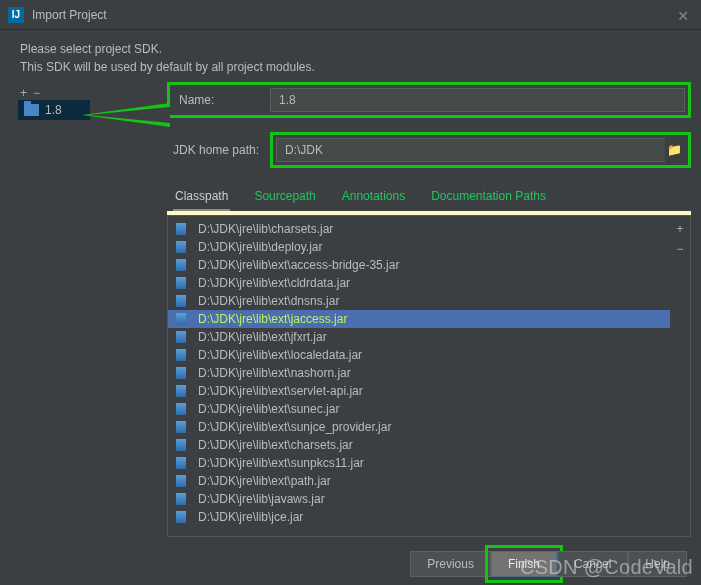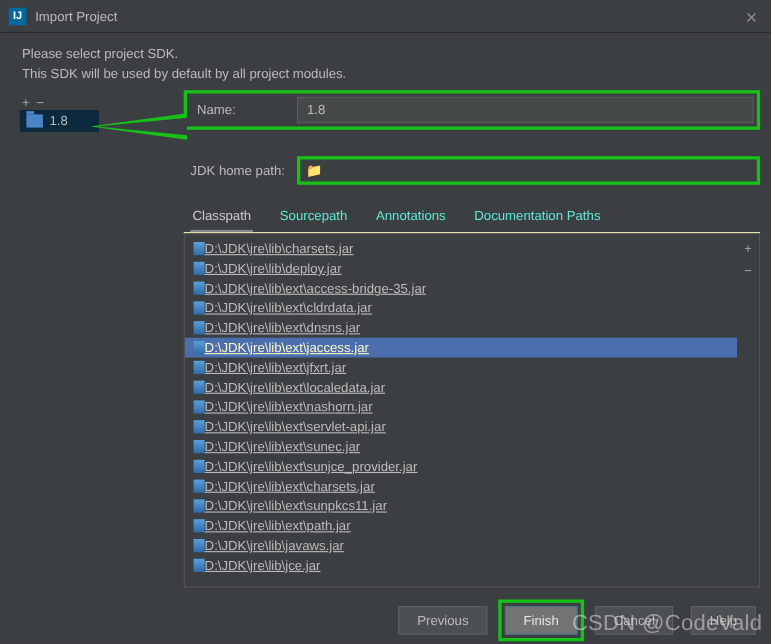--- a/index.html
+++ b/index.html
@@ -14,30 +14,30 @@
 .folder-icon { width:15px; height:12px; background:#4a86c7; display:inline-block; position:relative; }
 .folder-icon::before { content:""; position:absolute; top:-3px; left:0; width:7px; height:3px; background:#4a86c7; }
 .right-panel { position:absolute; left:167px; top:82px; right:10px; }
 .field-row { display:flex; align-items:center; margin-bottom:14px; }
 .field-label { width:97px; color:#bbb; padding-left:6px; }
 .field-input { flex:1; background:#45494a; border:1px solid #5c5c5c; color:#bbb; height:24px; padding:0 8px; }
 .highlight-box { border:3px solid #16c216; padding:3px; display:flex; align-items:center; position:relative; }
 .triangle { position:absolute; left:-88px; top:18px; width:0; height:0; border-top:12px solid transparent; border-bottom:12px solid transparent; border-right:88px solid #16c216; }
 .triangle::after { content:""; position:absolute; left:6px; top:-8px; border-top:8px solid transparent; border-bottom:8px solid transparent; border-right:82px solid #3c3f41; }
 .path-browse { width:20px; text-align:center; color:#888; }
-.tabs { display:flex; gap:22px; padding:4px 6px 0 6px; border-bottom:1px solid #fef9c3; }
-.tab { padding:3px 2px 6px 2px; color:#5eead4; cursor:default; }
+.tabs { display:flex; gap:22px; padding:4px 6px 0 6px; border-bottom:4px solid #fef9c3; }
+.tab { padding:3px 2px 6px 2px; color:#22c55e; cursor:default; }
 .tab.active { border-bottom:2px solid #888; color:#ccc; }
 .list-wrap { border:1px solid #555; margin-top:0; height:322px; display:flex; }
 .list { flex:1; overflow:hidden; padding:4px 0; }
-.list-row { display:flex; align-items:center; padding:2px 8px; gap:0; color:#bbb; white-space:nowrap;text-decoration:underline; }
-.list-row.selected { background:#4b6eaf; color:#fef9c3; }
+.list-row { display:flex; align-items:center; padding:2px 8px; gap:12px; color:#bbb; white-space:nowrap; }
+.list-row.selected { background:#4b6eaf; color:#bef264; }
 .jar-icon { width:10px; height:12px; background:linear-gradient(#5aa0d8,#2f6aa8); display:inline-block; flex-shrink:0; }
 .list-side { width:20px; display:flex; flex-direction:column; align-items:center; gap:6px; padding-top:6px; font-size:16px; color:#aaa; }
-.footer { position:absolute; bottom:8px; right:14px; display:flex; gap:16px; align-items:center;justify-content:flex-end; }
+.footer { position:absolute; bottom:8px; right:14px; display:flex; gap:0; align-items:center;justify-content:flex-end; }
 .btn { background:#4c5052; border:1px solid #5e6060; color:#bbb; padding:5px 16px; cursor:default; }
 .btn.primary { background:#737373; border-color:#4c708c; color:#e8e8e8; }
 .btn.highlighted { outline:3px solid #16c216; outline-offset:3px; }
 .watermark { position:absolute; bottom:6px; right:8px; color:rgba(220,220,220,0.55); font-size:20px; font-weight:500; letter-spacing:0.3px; }
 </style>
 </head>
 <body>
 
 <div class="titlebar">
   <span class="logo">IJ</span>
@@ -56,29 +56,30 @@
 </div>
 
 <div class="left-panel">
   <div class="sdk-row">
     <span class="folder-icon"></span>
     <span>1.8</span>
   </div>
 </div>
 
 <div class="right-panel">
-  <div class="highlight-box" style="margin-bottom:24px;">
+  <div class="highlight-box" style="margin-bottom:14px;">
     <div class="triangle"></div>
     <span class="field-label">Name:</span>
     <input class="field-input" value="1.8" style="">
   </div>
 
   <div class="field-row">
     <span class="field-label" style="width:103px;">JDK home path:</span>
     <div class="highlight-box" style="flex:1;">
+      <input class="field-input" style="border-right: none;" value="D:\JDK">
       <span class="path-browse">📁</span>
     </div>
   </div>
 
   <div class="tabs">
     <span class="tab active">Classpath</span>
     <span class="tab">Sourcepath</span>
     <span class="tab">Annotations</span>
     <span class="tab">Documentation Paths</span>
   </div>

